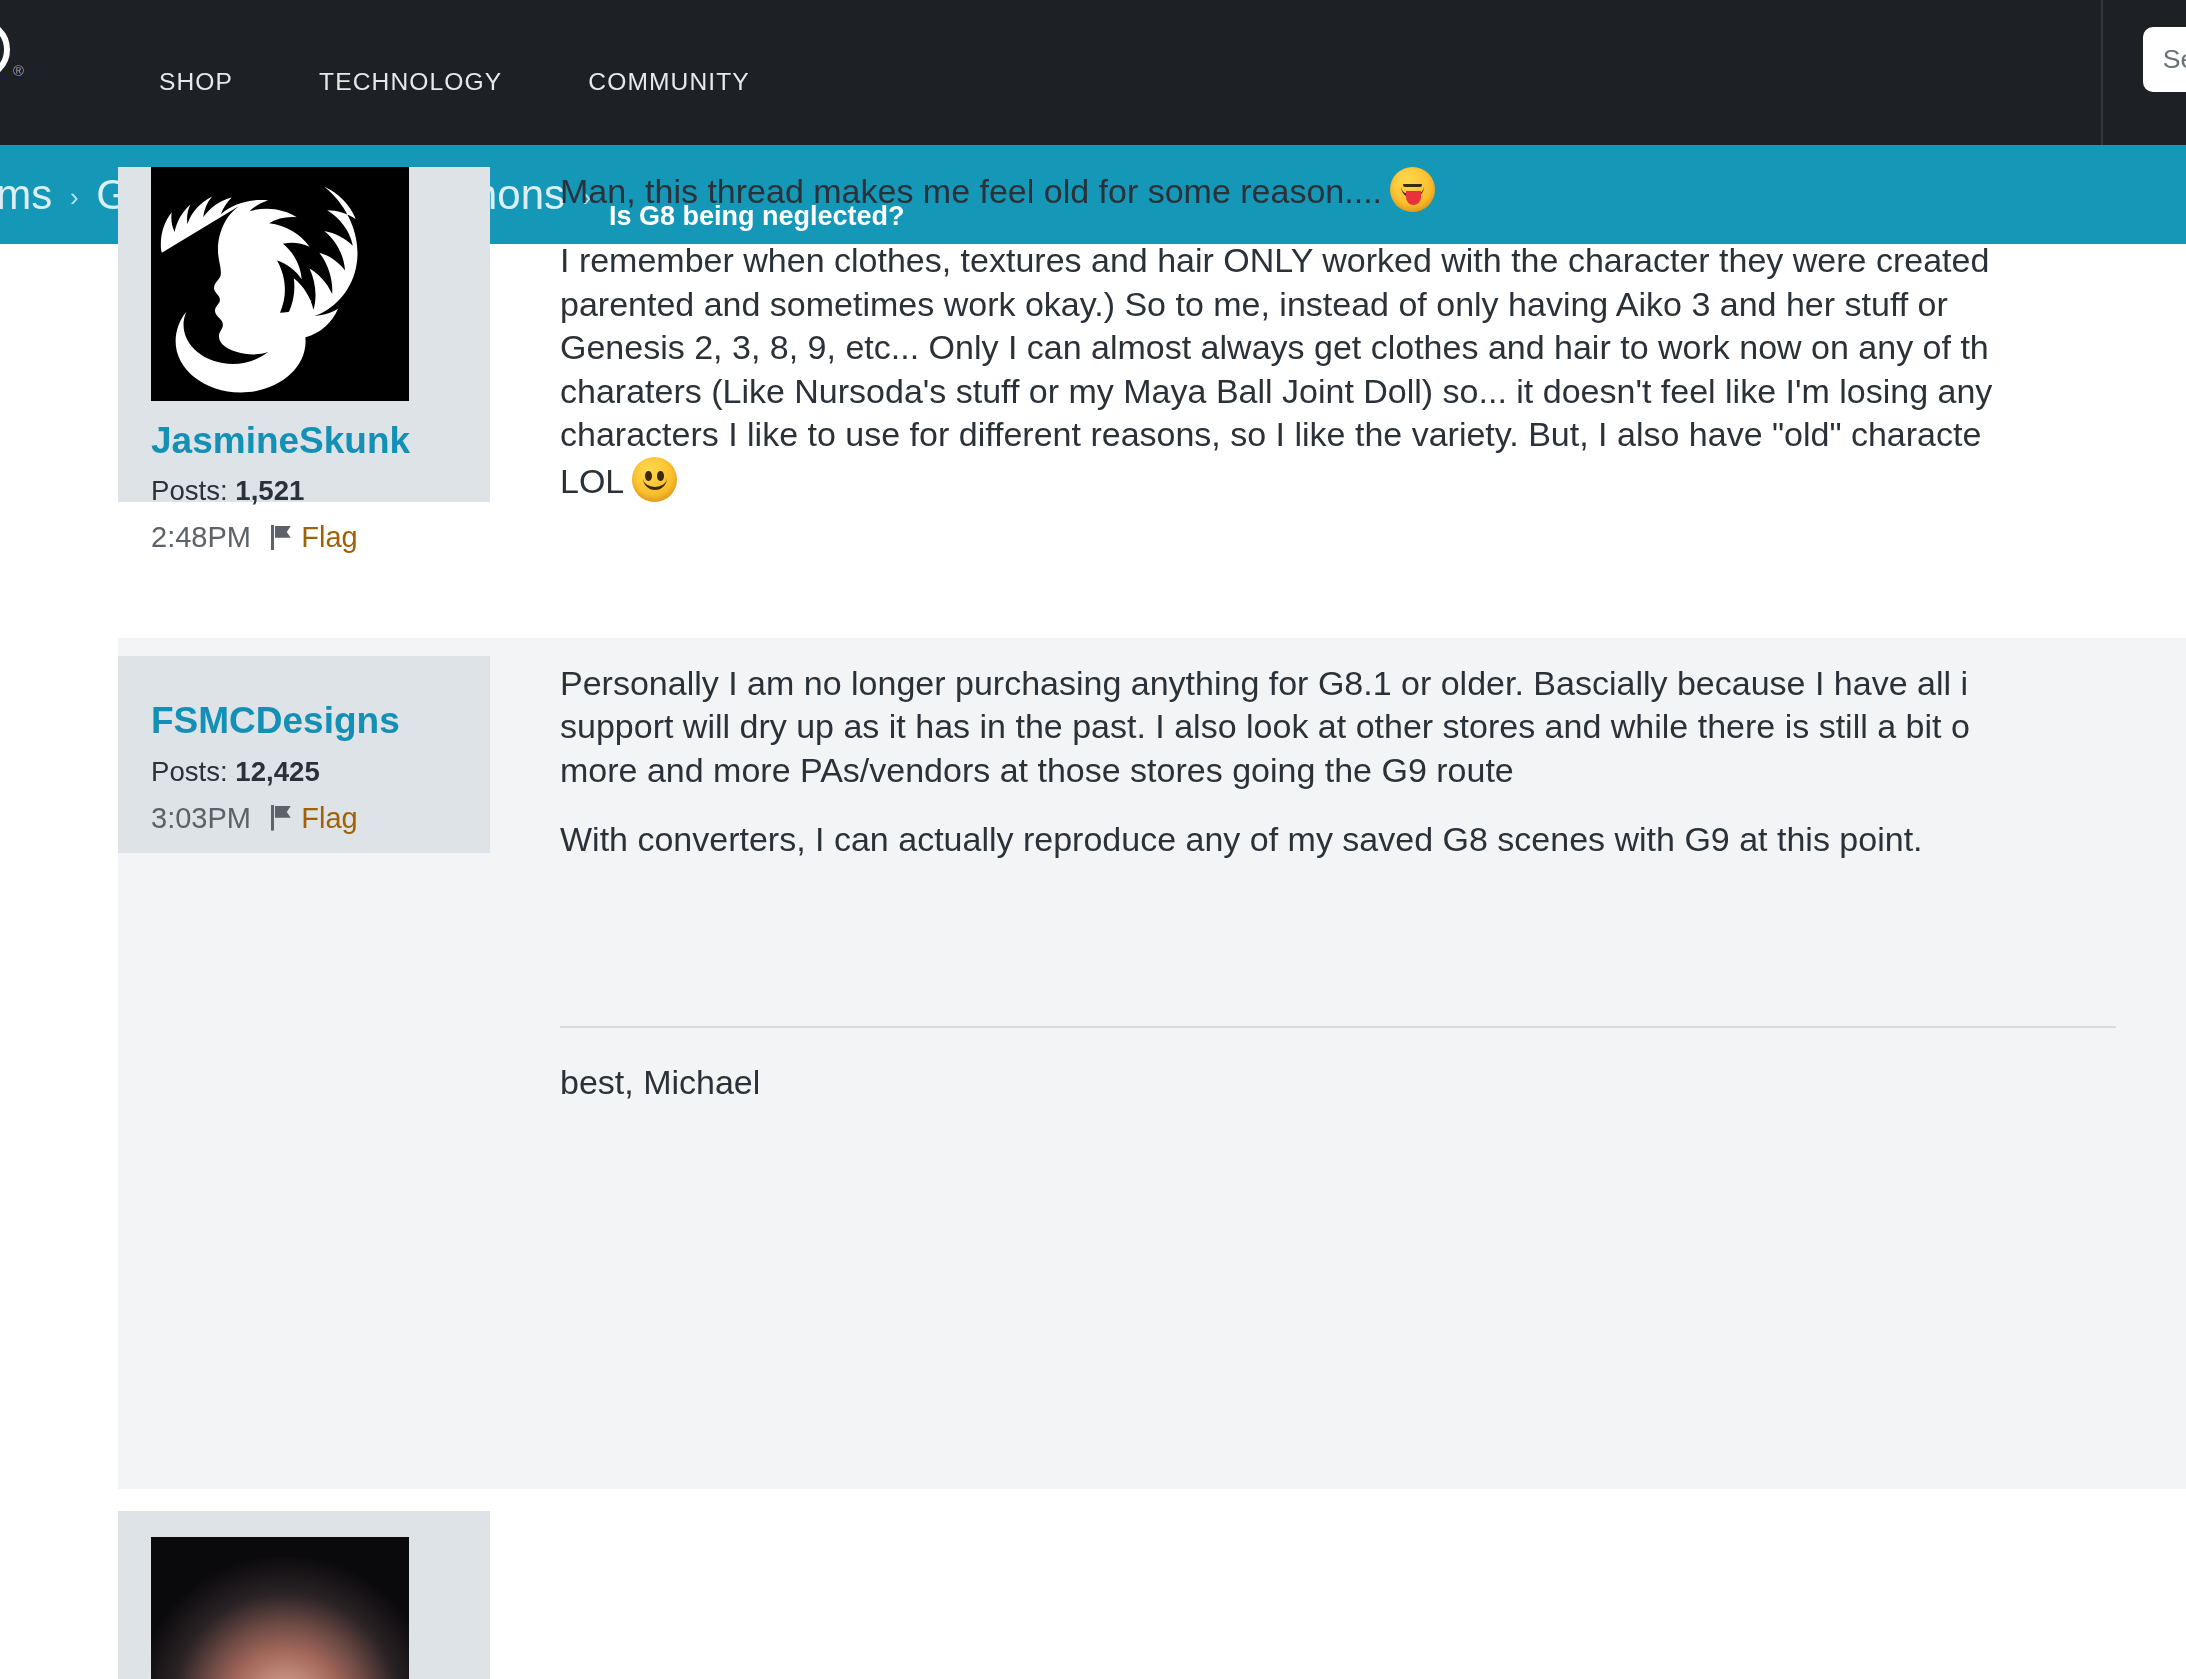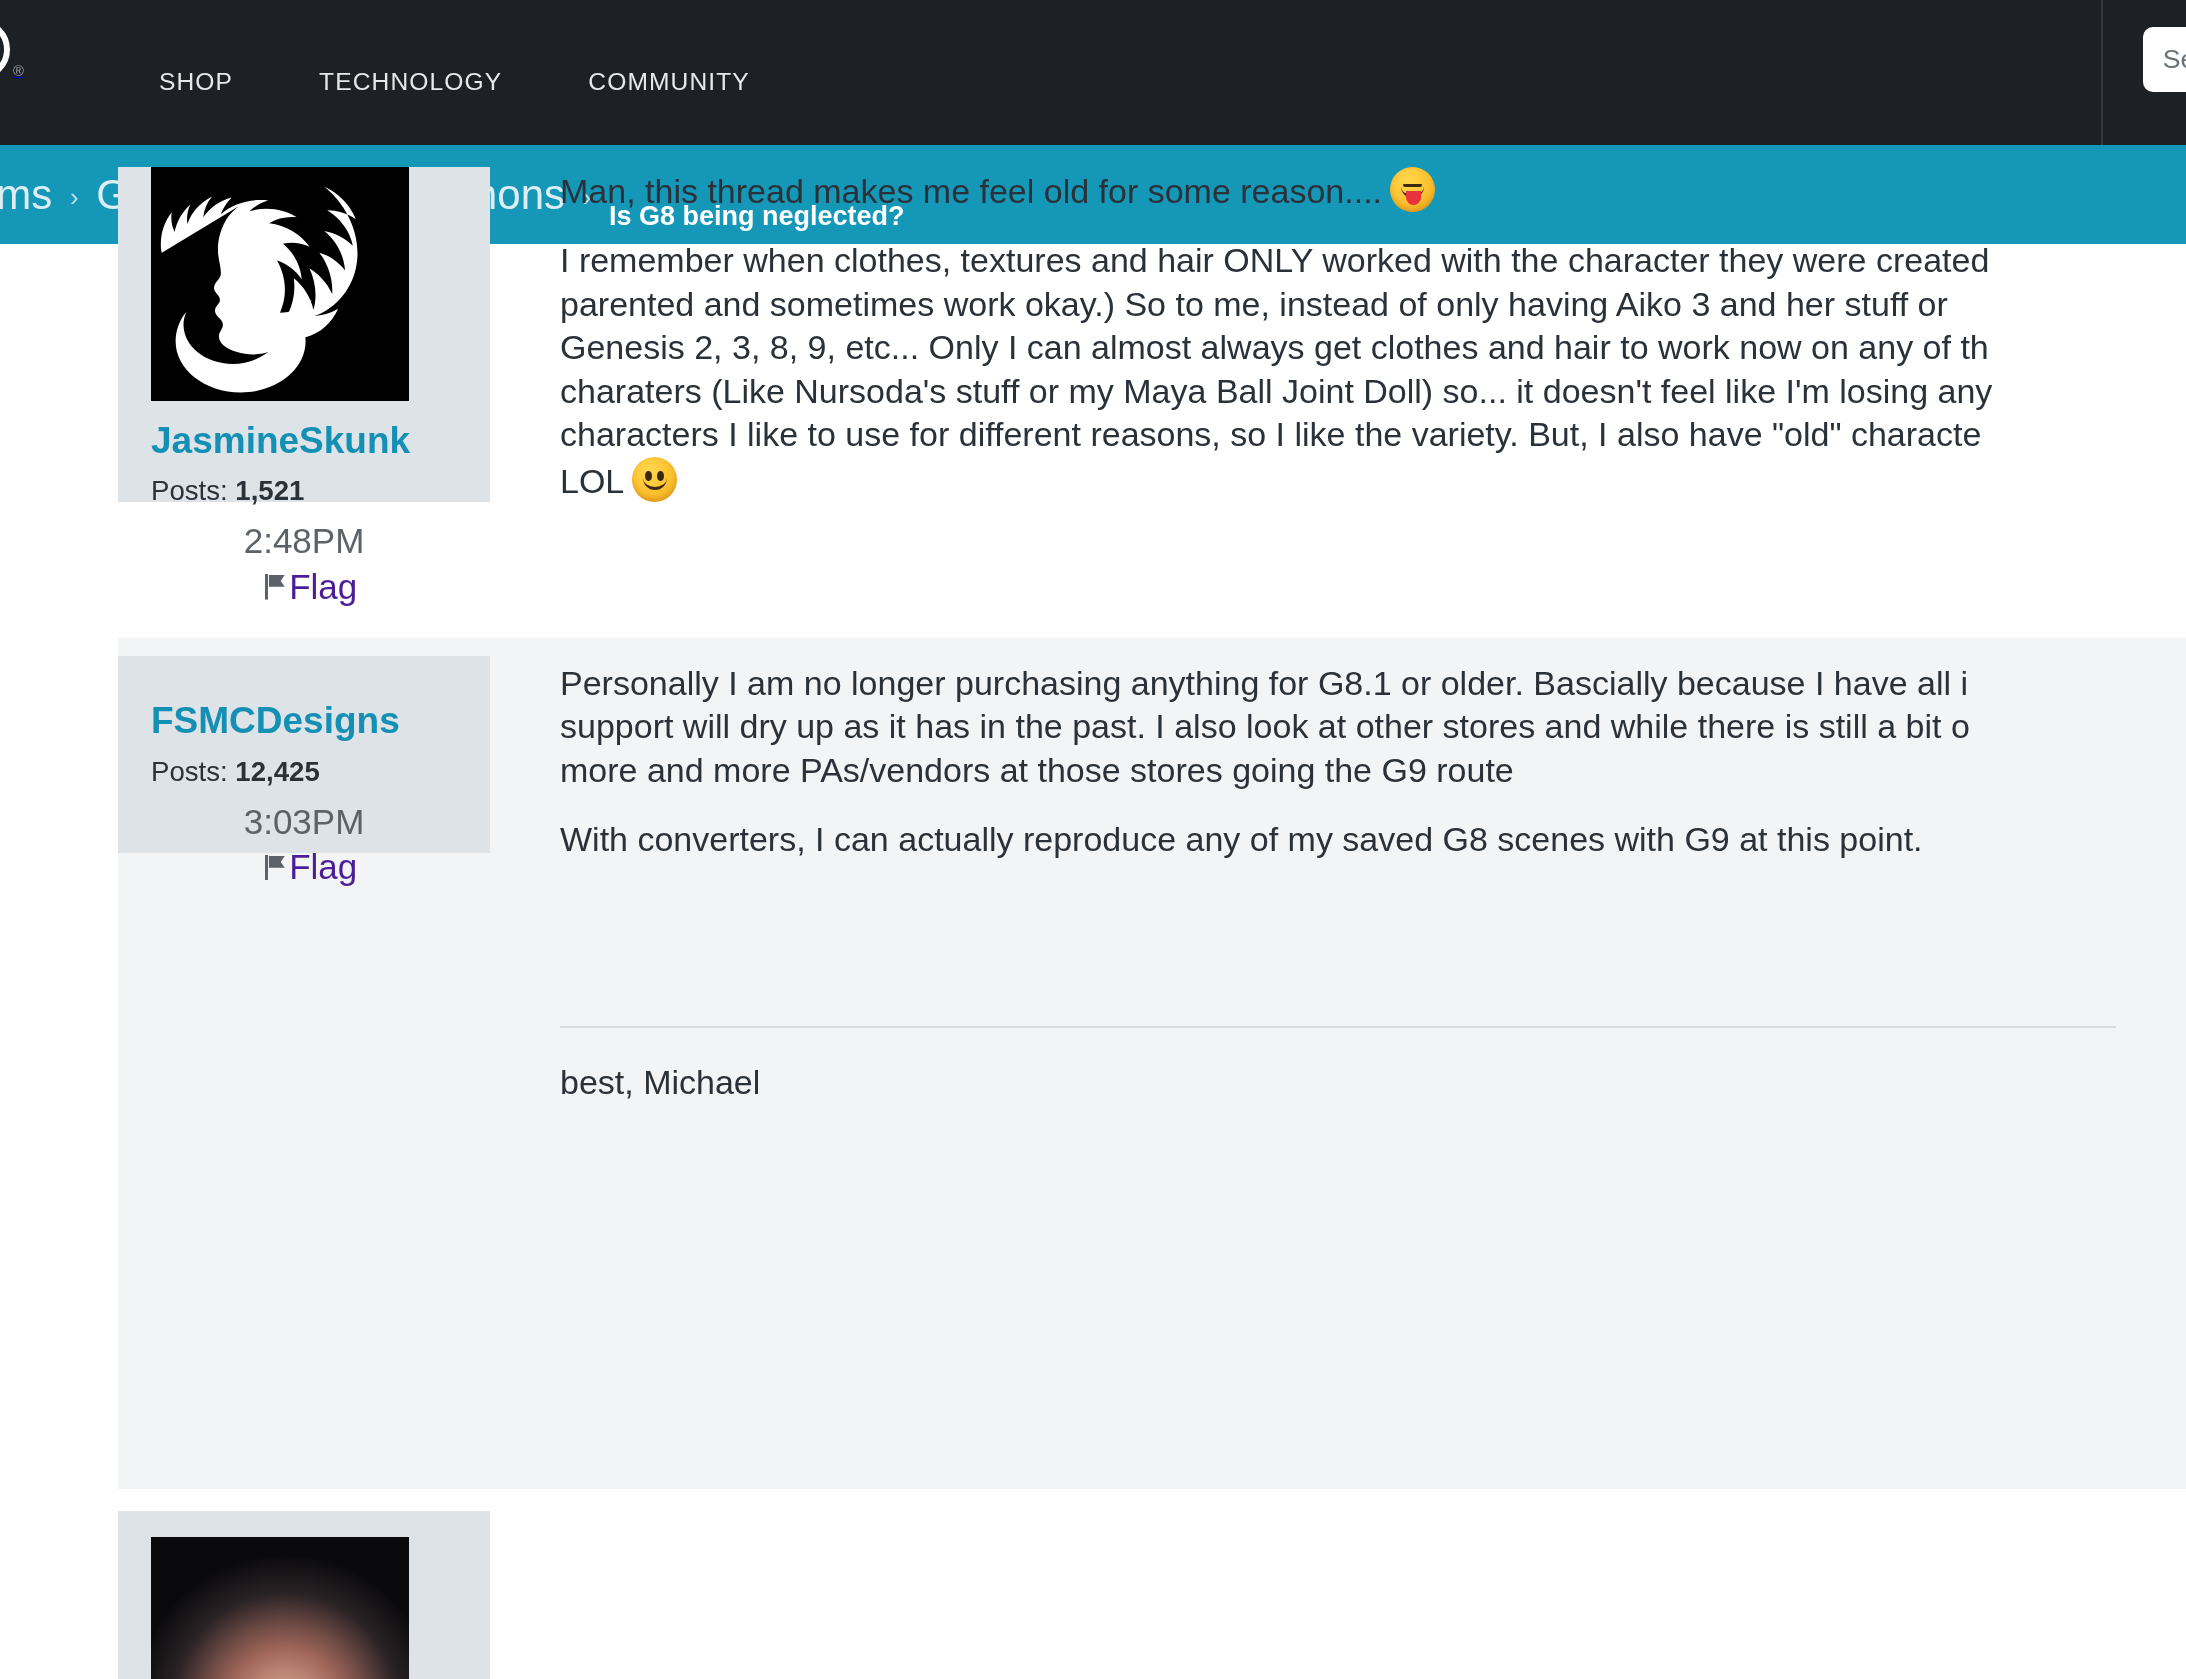--- a/index.html
+++ b/index.html
@@ -91,25 +91,25 @@
   .aside-meta{ padding:0 33px; }
   .username{
     display:block; color:#1490b5; font-size:37px; font-weight:700;
     text-decoration:none; margin:19.7px 0 13.8px 0; line-height:1.1;
   }
   .posts-line{
     color:#2b3138; font-size:27.6px; margin-bottom:13.8px; font-weight:400;
   }
   .posts-line b{ font-weight:700; }
   .time-line{
-    color:#5c6268; font-size:35px; display:flex; align-items:center; gap:5.9px;flex-direction:column;
+    color:#5c6268; font-size:29px; display:flex; align-items:center; gap:5.9px;
   }
   .flag-link{
-    color:#4c1d95; text-decoration:none; display:inline-flex;
-    align-items:center; gap:3px; margin-left:13.8px;
+    color:#a16207; text-decoration:none; display:inline-flex;
+    align-items:center; gap:9px; margin-left:13.8px;
   }
   .flag-icon{ display:inline-block; width:21.7px; height:25.6px; position:relative; }
 
   .post-body{
     position:absolute; left:491px; top:0; width:1361px;
     padding:0 0 0 69px;
   }
   .post-body p{
     font-size:34px; line-height:1.28; color:#2b3138;
     white-space:nowrap; margin-bottom:25.6px;

